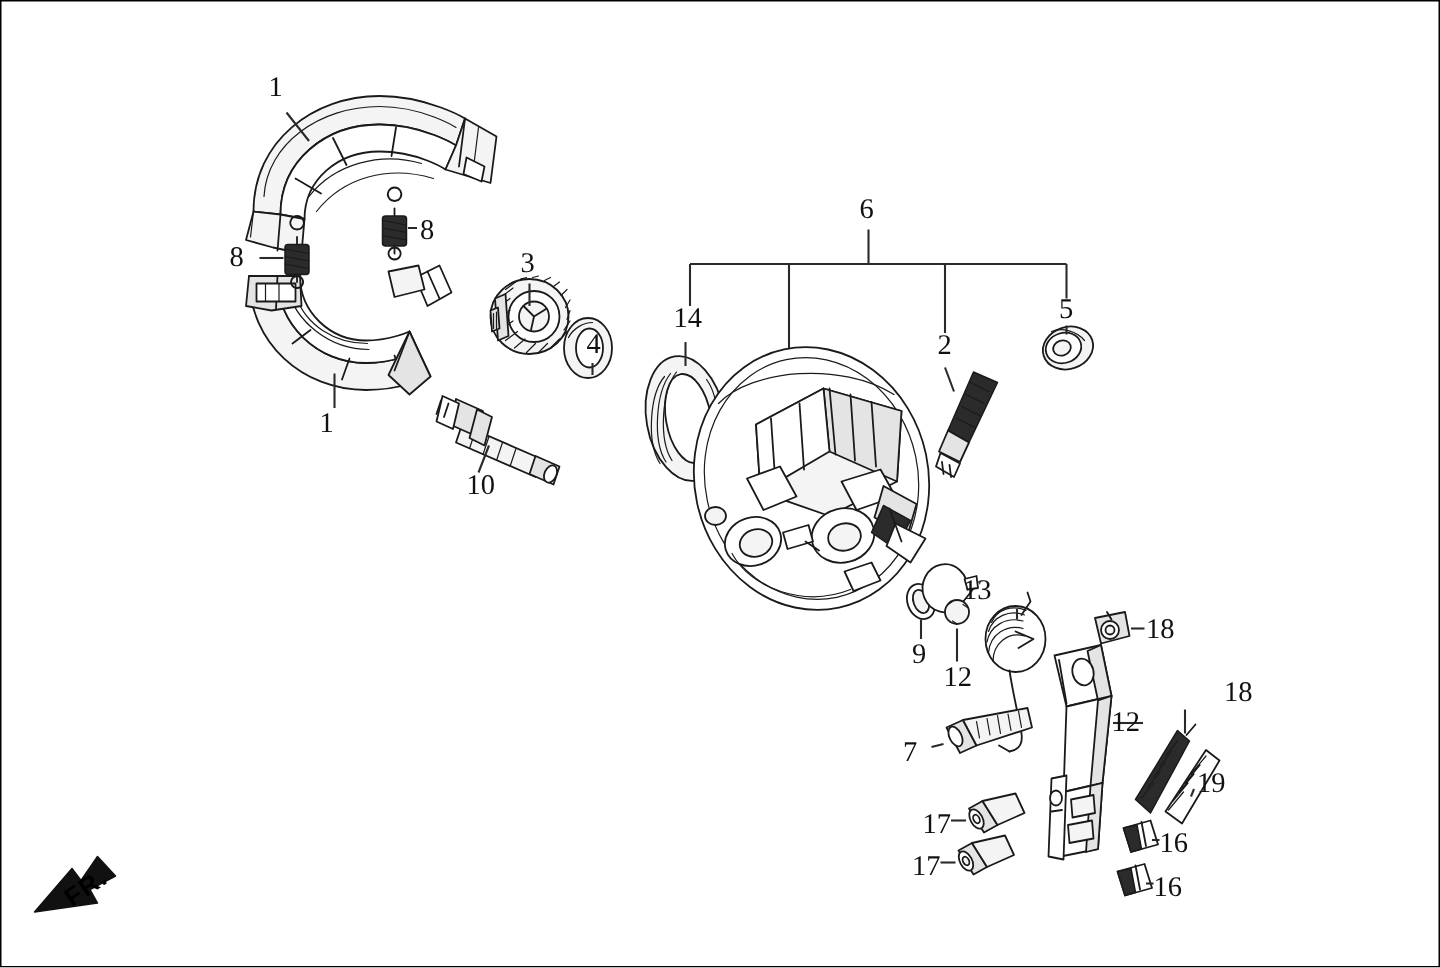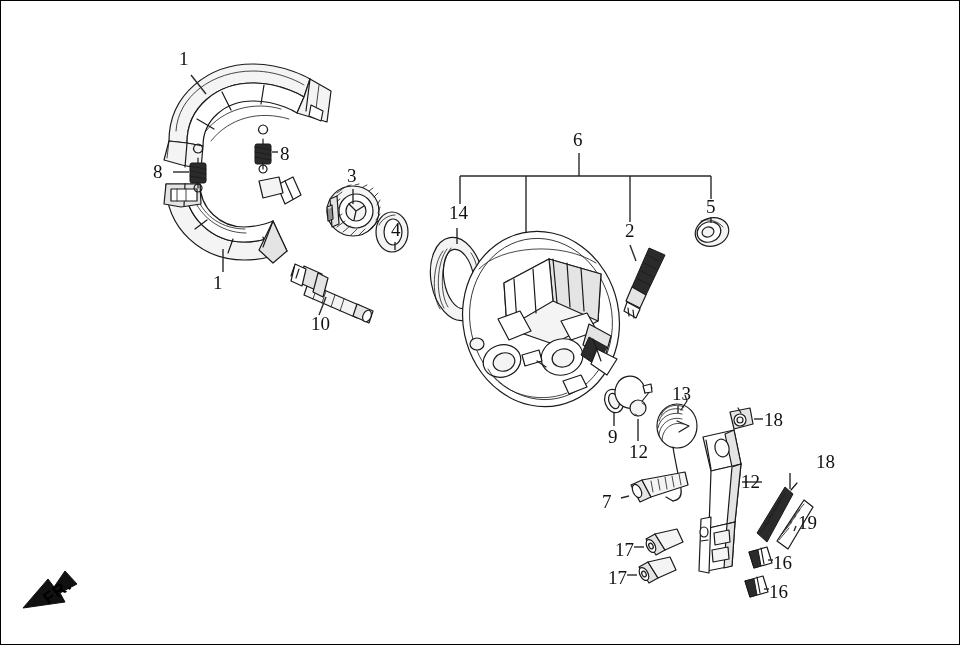--- a/index.html
+++ b/index.html
@@ -379,21 +379,21 @@
   <div class="lbl" style="left:152px; top:161px;">8</div>
   <div class="lbl" style="left:346px; top:165px;">3</div>
   <div class="lbl" style="left:390px; top:219px;">4</div>
   <div class="lbl" style="left:310px; top:313px;">10</div>
   <div class="lbl" style="left:572px; top:129px;">6</div>
   <div class="lbl" style="left:448px; top:202px;">14</div>
   <div class="lbl" style="left:624px; top:220px;">2</div>
   <div class="lbl" style="left:705px; top:196px;">5</div>
   <div class="lbl" style="left:607px; top:426px;">9</div>
   <div class="lbl" style="left:628px; top:441px;">12</div>
-  <div class="lbl" style="left:671px; top:383px;">13</div>
+  <div class="lbl" style="left:641px; top:383px;">13</div>
   <div class="lbl" style="left:763px; top:409px;">18</div>
   <div class="lbl" style="left:740px; top:471px;text-align:center;">12</div>
   <div class="lbl" style="left:601px; top:491px;">7</div>
   <div class="lbl" style="left:779px; top:451px;margin-left:36px;">18</div>
   <div class="lbl" style="left:783px; top:512px;margin-left:14px;">19</div>
   <div class="lbl" style="left:614px; top:539px;">17</div>
   <div class="lbl" style="left:607px; top:567px;">17</div>
   <div class="lbl" style="left:772px; top:552px;">16</div>
   <div class="lbl" style="left:768px; top:581px;">16</div>
 

